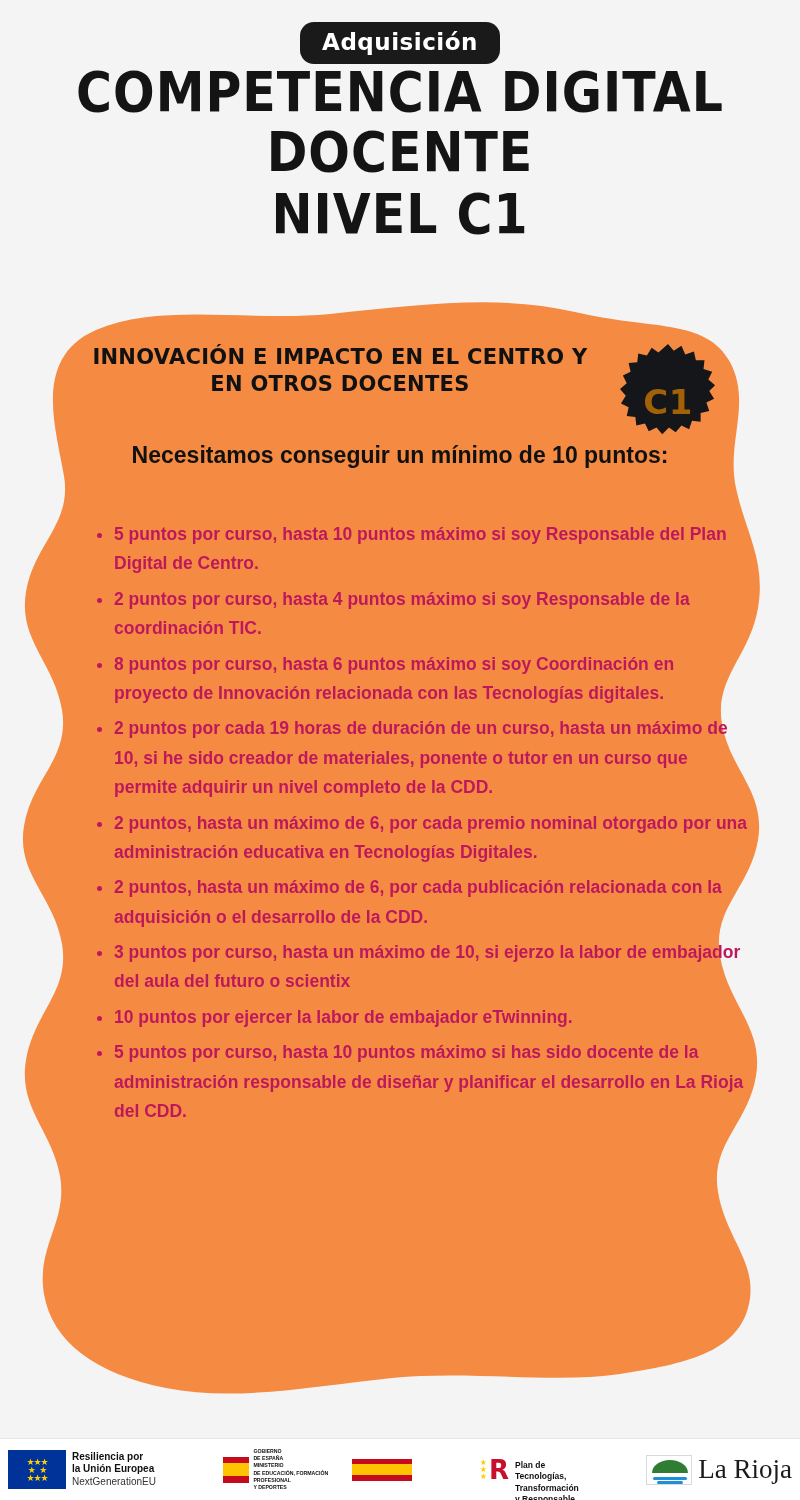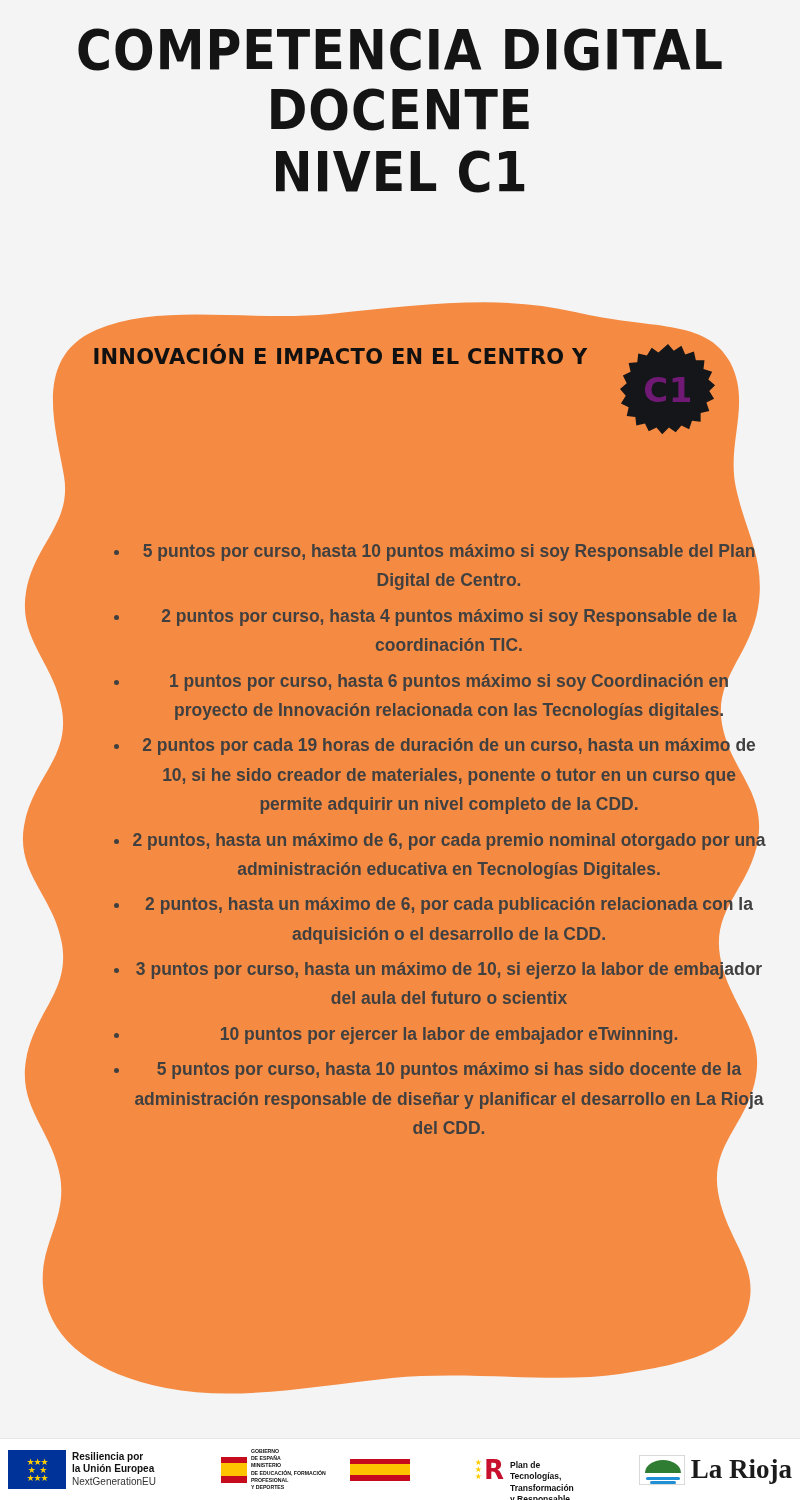--- a/index.html
+++ b/index.html
@@ -97,28 +97,28 @@
 
   .level-seal {
     position: absolute;
     top: 50px;
     left: 620px;
     width: 96px;
     height: 96px;
   }
   .level-seal .seal-text {
     position: absolute;
-    top: 0;
+    top: 12px;
     left: 0;
     width: 96px;
     height: 96px;
     display: flex;
     align-items: center;
     justify-content: center;
-    color: #701a75;
+    color: #a16207;
     font-family: "DejaVu Sans", sans-serif;
     font-weight: bold;
     font-size: 34px;
     letter-spacing: 0.5px;
   }
 
   .panel-subheading {
     position: absolute;
     top: 150px;
     left: 0;
@@ -128,25 +128,24 @@
     font-family: "Liberation Sans", sans-serif;
     font-weight: bold;
     font-size: 23px;
   }
 
   .points-list {
     position: absolute;
     top: 228px;
     left: 92px;
     width: 636px;
-    margin: 17px;
+    margin: 0;
     padding: 0 0 0 22px;
     list-style: disc;
-    color: #404040;
-    text-align: center;
+    color: #be185d;
   }
   .points-list li {
     font-family: "Liberation Sans", sans-serif;
     font-weight: bold;
     font-size: 17.5px;
     line-height: 1.68;
     margin-bottom: 6px;
   }
 
   
@@ -248,21 +247,20 @@
     font-size: 8.5px;
     line-height: 1.3;
     color: #111;
     font-weight: bold;
     margin-top: 26px;
   }
   .rioja {
     display: flex;
     align-items: center;
     gap: 6px;
-    font-weight: bold;
   }
   .rioja-mark {
     width: 46px;
     height: 30px;
     position: relative;
     flex: none;
     border: 1px solid #d9d9d9;
     box-sizing: border-box;
     overflow: hidden;
     background: #ffffff;
@@ -294,20 +292,21 @@
     font-family: "Liberation Serif", serif;
     font-size: 27px;
     color: #1b1b1b;
     line-height: 1;
   }
 </style>
 </head>
 <body>
 
 <div class="header">
+  <div class="badge-pill">Adquisición</div>
   <div class="title-block">
     <span class="title-line-1">COMPETENCIA DIGITAL</span>
     <span class="title-line-2">DOCENTE</span>
     <span class="title-line-3">NIVEL C1</span>
   </div>
 </div>
 
 <div class="panel-wrap">
   <svg class="blob" viewBox="0 0 800 1148" preserveAspectRatio="none">
     <path d="M96,38 C160,10 250,30 330,22 C420,13 500,2 575,20 C650,38 706,26 730,70
@@ -316,34 +315,36 @@
              C748,832 710,852 718,900 C726,948 760,972 748,1016 C736,1060 686,1072 620,1082
              C554,1092 470,1078 392,1086 C314,1094 236,1110 166,1096 C96,1082 52,1050 44,1002
              C36,954 68,930 60,884 C52,838 18,816 26,768 C34,720 70,700 62,652
              C54,604 16,582 24,534 C32,486 70,466 62,418 C54,370 18,348 26,300
              C34,252 72,232 64,184 C56,136 32,66 96,38 Z" fill="#F58A42"></path>
   </svg>
 
   <div class="panel-content">
     <div class="panel-heading">
       <div>INNOVACIÓN E IMPACTO EN EL CENTRO Y</div>
+      <div>EN OTROS DOCENTES</div>
     </div>
 
     <div class="level-seal">
       <svg viewBox="0 0 100 100" width="96" height="96">
         <path fill="#15161a" d="M50,2 L56,9 L64,4 L68,13 L77,10 L79,19 L88,19 L87,28 L96,31 L92,39 L99,45 L93,51 L98,59 L90,63 L93,72 L84,74 L84,83 L75,82 L72,91 L64,87 L58,94 L51,89 L44,96 L38,89 L30,93 L26,85 L17,87 L16,78 L7,77 L9,68 L1,64 L6,56 L0,49 L7,43 L3,35 L11,31 L9,22 L18,21 L19,12 L28,14 L33,6 L40,11 Z"></path>
       </svg>
       <div class="seal-text">C1</div>
     </div>
 
+    <div class="panel-subheading">Necesitamos conseguir un mínimo de 10 puntos:</div>
 
     <ul class="points-list">
       <li>5 puntos por curso, hasta 10 puntos máximo si soy Responsable del Plan Digital de Centro.</li>
       <li>2 puntos por curso, hasta 4 puntos máximo si soy Responsable de la coordinación TIC.</li>
-      <li>1 puntos por curso, hasta 6 puntos máximo si soy Coordinación en proyecto de Innovación relacionada con las Tecnologías digitales.</li>
+      <li>8 puntos por curso, hasta 6 puntos máximo si soy Coordinación en proyecto de Innovación relacionada con las Tecnologías digitales.</li>
       <li>2 puntos por cada 19 horas de duración de un curso, hasta un máximo de 10, si he sido creador de materiales, ponente o tutor en un curso que permite adquirir un nivel completo de la CDD.</li>
       <li>2 puntos, hasta un máximo de 6, por cada premio nominal otorgado por una administración educativa en Tecnologías Digitales.</li>
       <li>2 puntos, hasta un máximo de 6,  por cada publicación relacionada con la adquisición o el desarrollo de la CDD.</li>
       <li>3 puntos por curso, hasta un máximo de 10, si ejerzo la labor de embajador del aula del futuro o scientix</li>
       <li>10 puntos por ejercer la labor de embajador eTwinning.</li>
       <li>5 puntos por curso, hasta 10 puntos máximo si has sido docente de la administración responsable de diseñar y planificar el desarrollo en La Rioja del CDD.</li>
     </ul>
   </div>
 </div>
 

